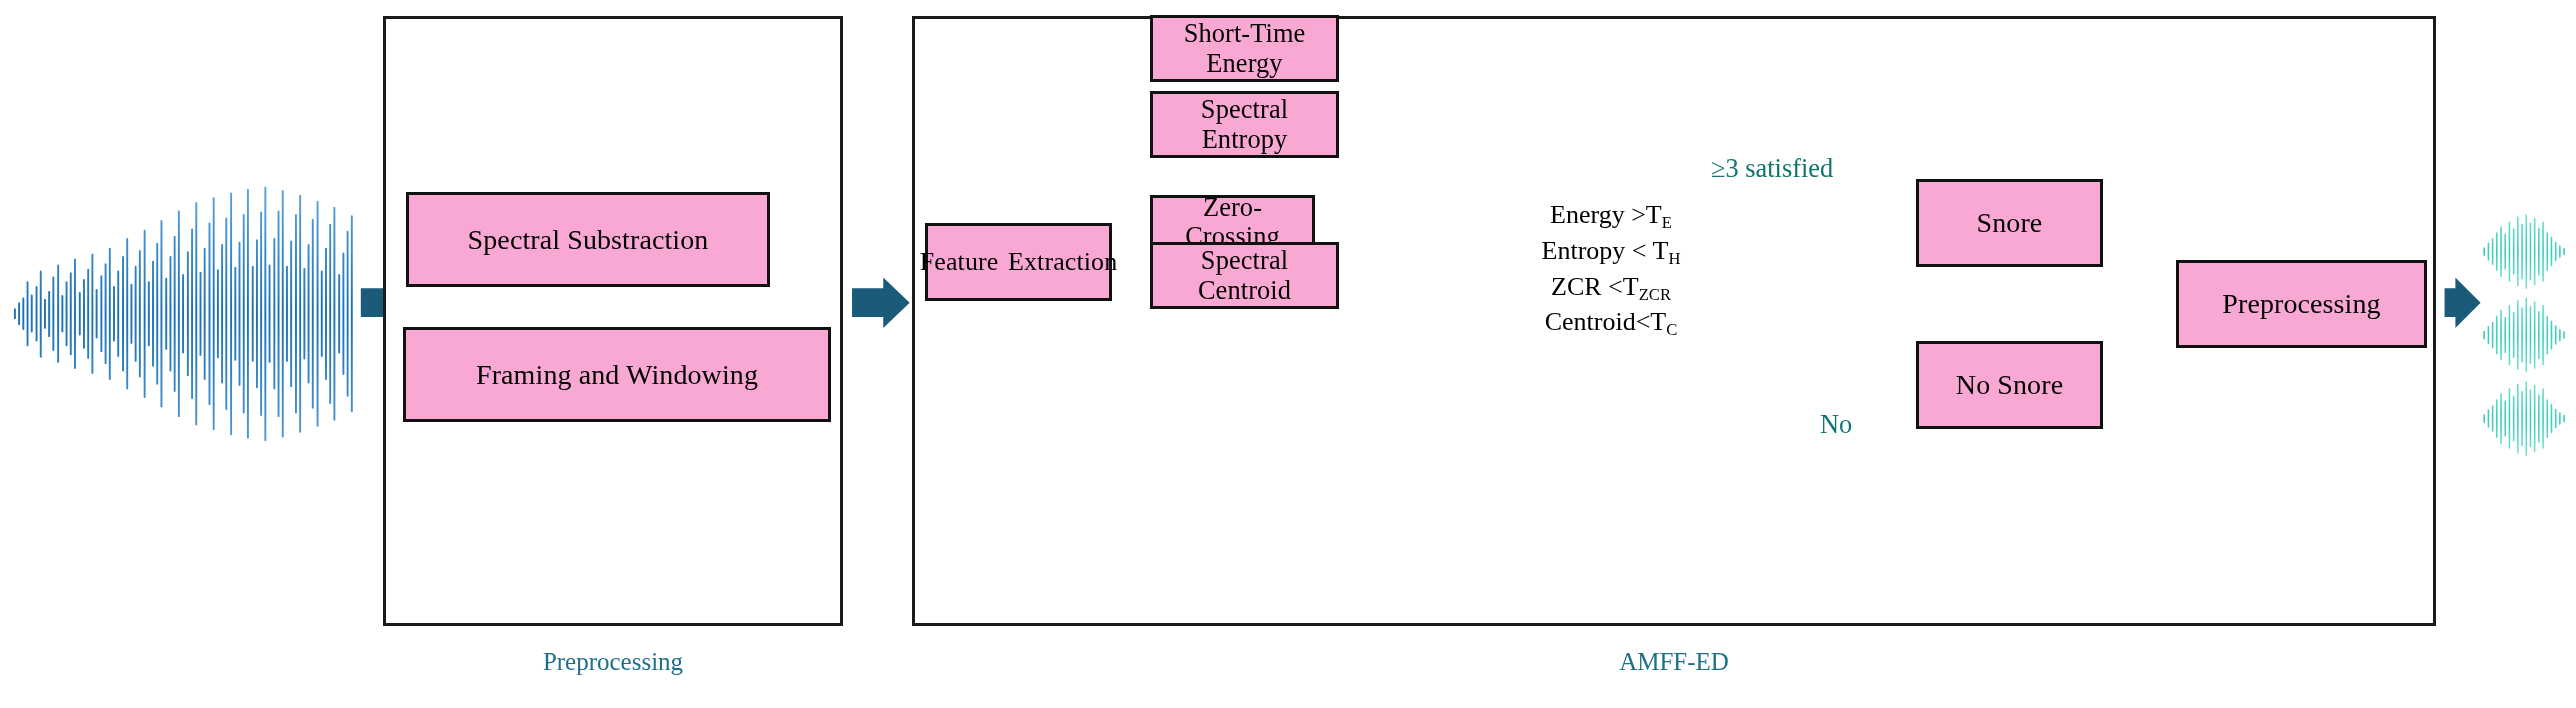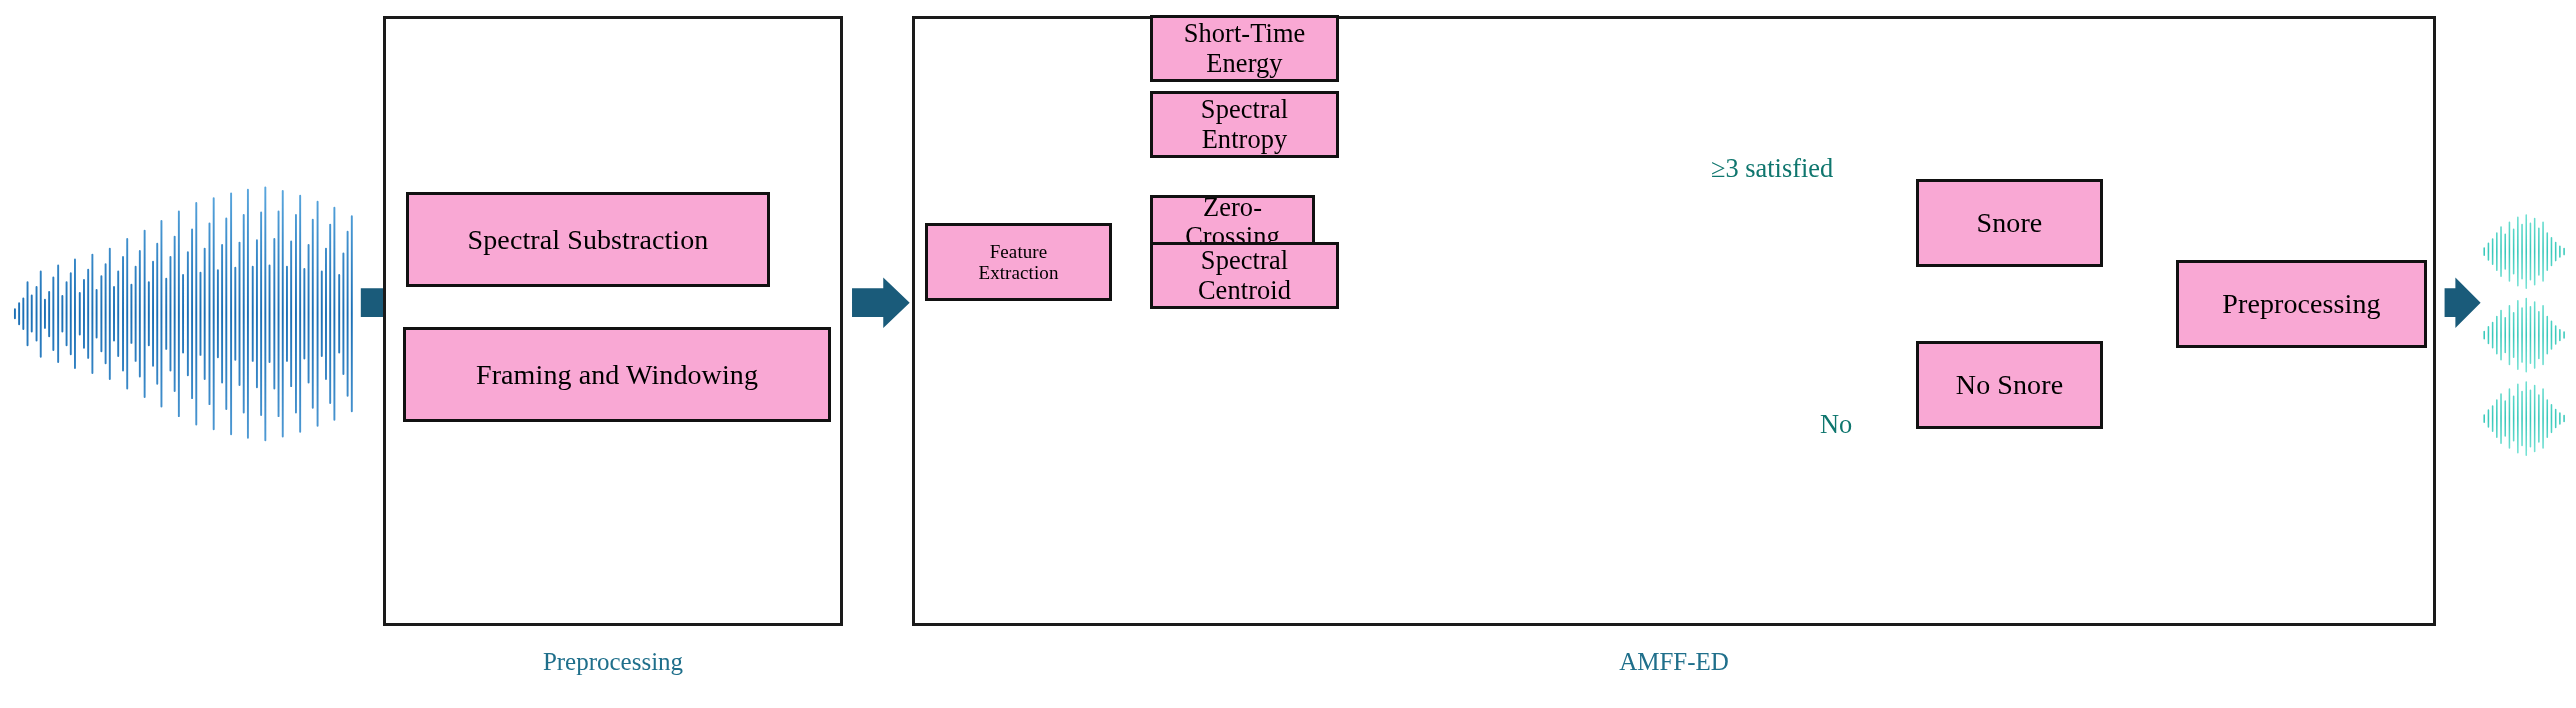--- a/index.html
+++ b/index.html
@@ -150,21 +150,21 @@
     <span>Spectral Substraction</span>
   </div>
 
   <div class="box" style="left:403px;top:327px;width:428px;height:95px;font-size:28px;">
     <span>Framing and Windowing</span>
   </div>
 
   <div class="group" style="left:912px;top:16px;width:1524px;height:610px;"></div>
   <div class="caption" style="left:912px;top:648px;width:1524px;">AMFF-ED</div>
 
-  <div class="box" style="left:925px;top:223px;width:187px;height:78px;font-size:19px;flex-direction:column;">
+  <div class="box" style="left:925px;top:223px;width:187px;height:78px;font-size:26px;flex-direction:row;">
     <span>Feature</span>
     <span>Extraction</span>
   </div>
 
   <div class="box" style="left:1150px;top:15px;width:189px;height:67px;font-size:26.4px;flex-direction:column;">
     <span>Short-Time</span>
     <span>Energy</span>
   </div>
 
   <div class="box" style="left:1150px;top:91px;width:189px;height:67px;font-size:26.4px;flex-direction:column;">
@@ -176,20 +176,34 @@
     <span>Zero-</span>
     <span>Crossing</span>
     <span>Rate</span>
   </div>
 
   <div class="box" style="left:1150px;top:242px;width:189px;height:67px;font-size:26.4px;flex-direction:column;">
     <span>Spectral</span>
     <span>Centroid</span>
   </div>
 
+  <div class="diamond-text" style="left:1473px;top:198px;width:276px;">
+    <div>
+      <span>Energy &gt;T</span><sub>E</sub>
+    </div>
+    <div>
+      <span>Entropy &lt; T</span><sub>H</sub>
+    </div>
+    <div>
+      <span>ZCR &lt;T</span><sub>ZCR</sub>
+    </div>
+    <div>
+      <span>Centroid&lt;T</span><sub>C</sub>
+    </div>
+  </div>
 
   <div class="lbl" style="left:1711px;top:153px;">≥3  satisfied</div>
   <div class="lbl" style="left:1820px;top:409px;">No</div>
 
   <div class="box" style="left:1916px;top:179px;width:187px;height:88px;font-size:28px;">
     <span>Snore</span>
   </div>
 
   <div class="box" style="left:1916px;top:341px;width:187px;height:88px;font-size:28px;align-items:center;">
     <span>No Snore</span>

